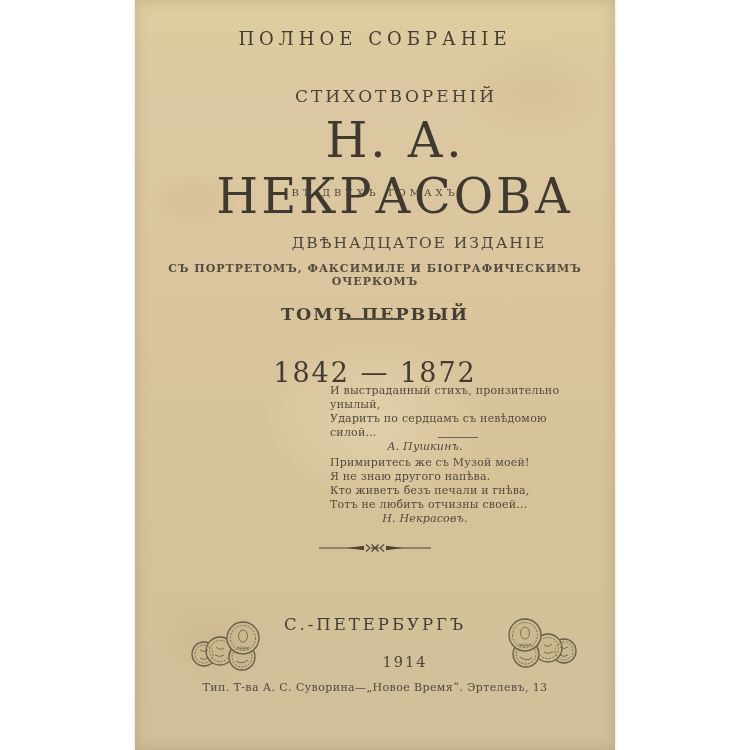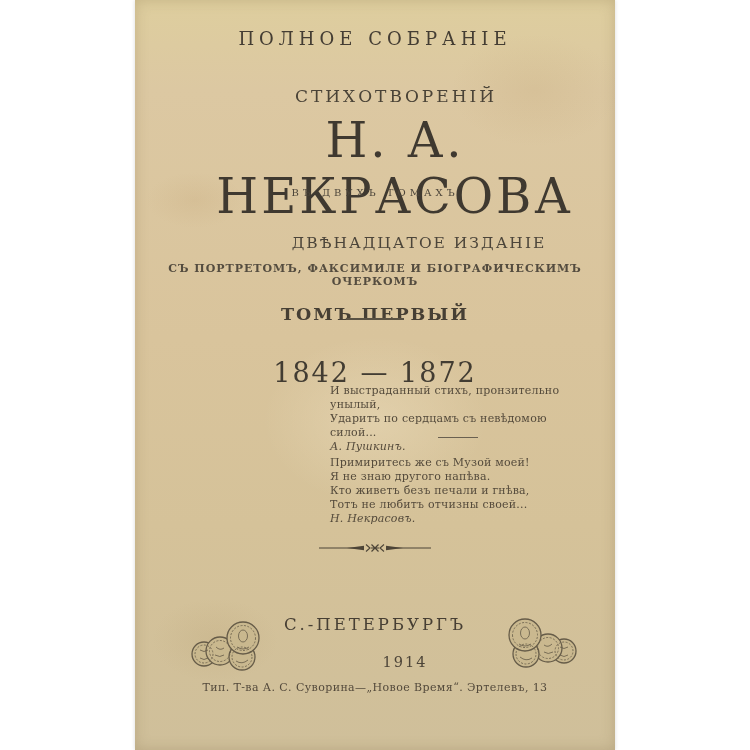--- a/index.html
+++ b/index.html
@@ -24,21 +24,21 @@
   .volumes-note{top:187px;font-size:10px;letter-spacing:4px;color:#4c453a;}
   .edition{top:234px;font-size:15.5px;letter-spacing:2px;color:#4c453a;margin-left:44px;}
   .edition-detail{top:262px;font-size:11px;letter-spacing:1px;color:#544c3f;font-weight:bold;}
   .volume{top:304px;font-size:17.5px;letter-spacing:2px;font-weight:600;color:#463f34;}
   .volume-rule{position:absolute;top:318px;left:50%;width:58px;height:1.5px;margin-left:-29px;background:#5a5243;}
   .years{top:322px;font-size:27px;letter-spacing:2px;color:#423c32;margin-top:35px;}
   .epigraph{position:absolute;left:195px;width:232px;text-align:left;
     font-size:11px;line-height:14px;color:#544a3b;letter-spacing:.2px;}
   .epigraph-1{top:384px;}
   .epigraph-2{top:456px;}
-  .attribution{font-style:italic;text-align:left;padding-right:42px;}
+  .attribution{font-style:italic;text-align:center;padding-right:42px;}
   .mini-rule{position:absolute;top:437px;left:303px;width:40px;height:1px;background:#6a6050;}
   .divider{position:absolute;top:542px;left:50%;margin-left:-56px;width:112px;height:12px;}
   .city{top:615px;font-size:16.5px;letter-spacing:3px;color:#473f34;}
   .imprint-line{top:637px;font-size:11px;letter-spacing:.4px;color:#53493b;margin-top:44px;}
   .imprint-year{top:654px;font-size:14.5px;letter-spacing:2px;color:#4c4438;padding-left:30px;}
   .vignette{position:absolute;width:78px;height:66px;opacity:.88;}
   .vignette-left{left:54px;top:617px;}
   .vignette-right{left:366px;top:614px;transform:scaleX(-1);}
 </style>
 </head>

